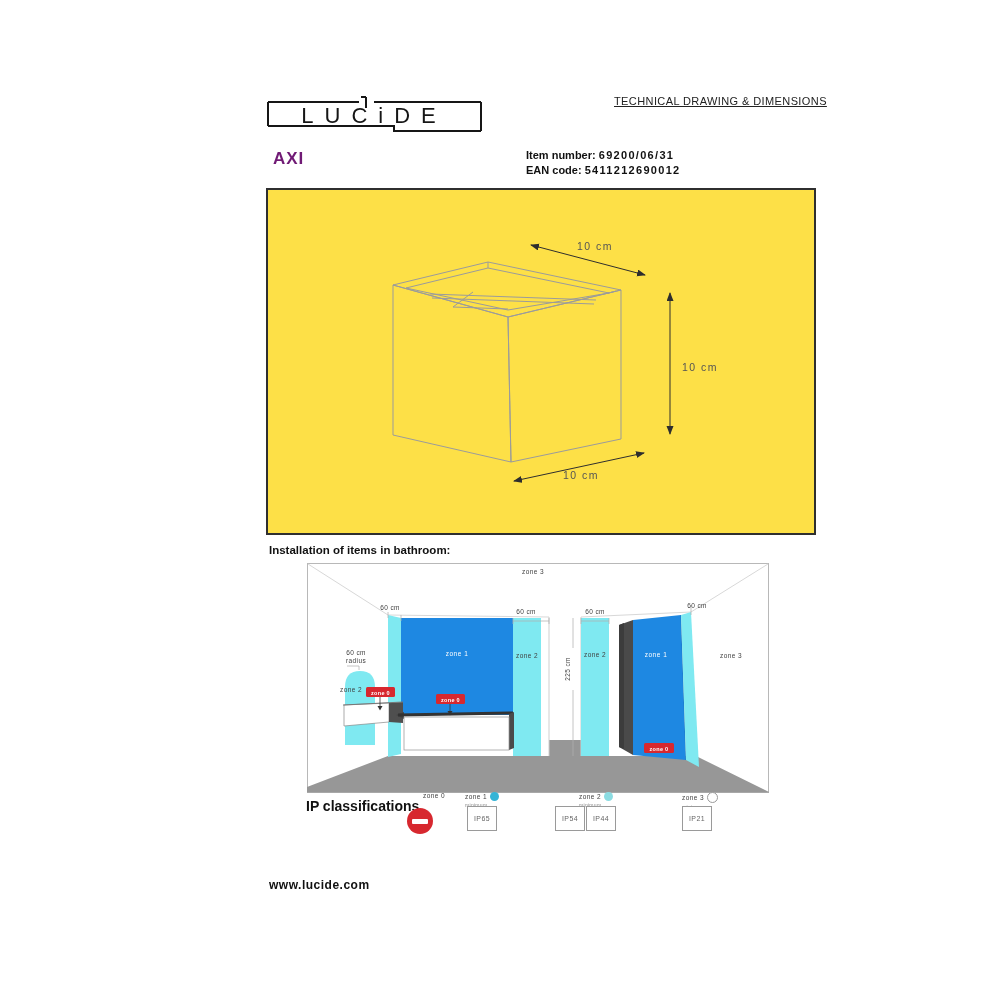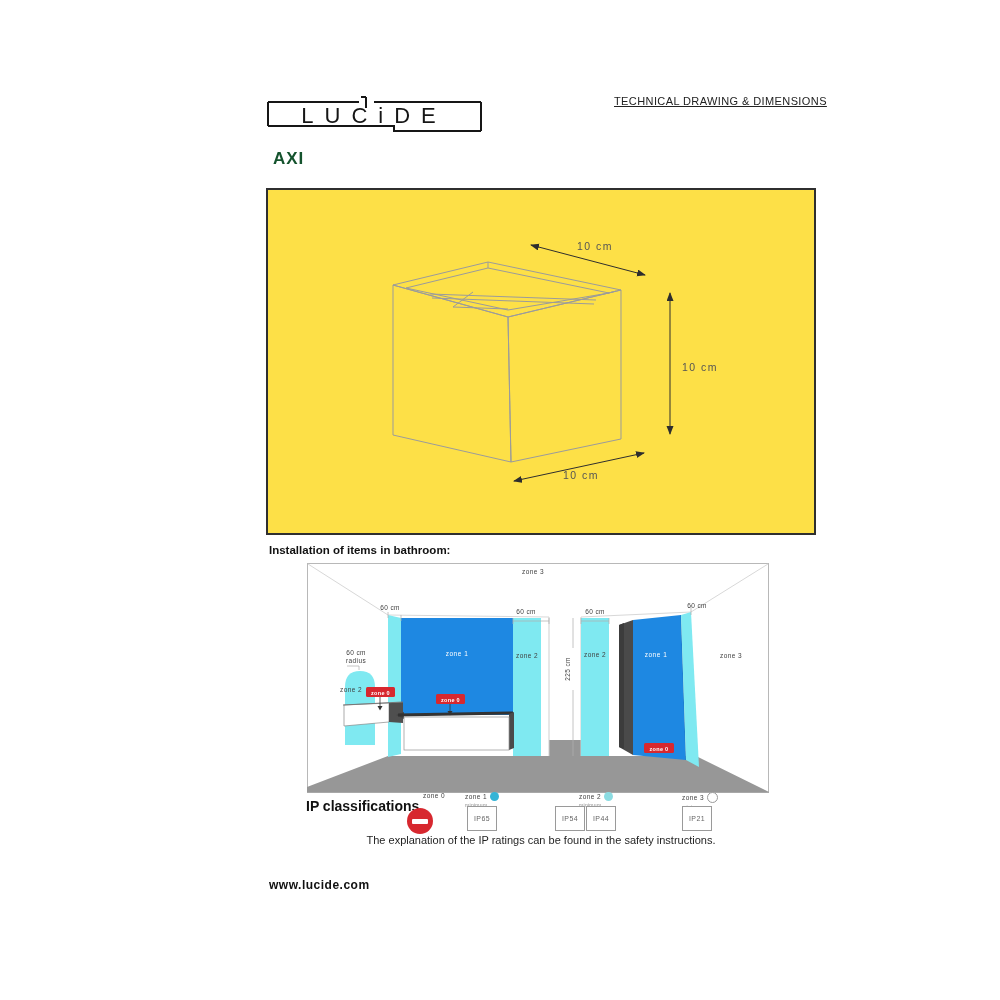--- a/index.html
+++ b/index.html
@@ -1,20 +1,20 @@
 <!DOCTYPE html>
 <html style="--cyan: #7FE9F1; --blue: #1E88E2; --floor: #979797; --darkwall: #4A4A4A; --red: #D7282F; --line: #9B9B9B;"><head>
 <meta charset="utf-8">
 <style>
   html,body{margin:0;padding:0;background:#fff;}
   .page{position:relative;width:1000px;height:1000px;background:#ffffff;overflow:hidden;
         font-family:"Liberation Sans","DejaVu Sans",sans-serif;color:#1c1c1c;margin-left:36px;}
   .abs{position:absolute;}
   .doc-type{left:578px;top:95px;font-size:11px;letter-spacing:.4px;color:#222;text-decoration:underline;}
-  .product-name{left:237px;top:149px;font-size:17px;font-weight:bold;letter-spacing:1px;color:#14532d;}
+  .product-name{left:237px;top:149px;font-size:17px;font-weight:bold;letter-spacing:1px;color:#701a75;}
   .codes{left:490px;top:148px;font-size:11px;line-height:15px;color:#111;}
   .codes b{font-weight:bold;}
   .codes .val{letter-spacing:1.3px;font-weight:bold;}
   .draw-box{left:230px;top:188px;width:546px;height:343px;border:2px solid #2f2f2f;background:#fde047;}
   .bath-title{left:233px;top:544px;font-size:11.5px;font-weight:bold;color:#111;}
   .bath-box{left:271px;top:563px;width:462px;height:230px;}
   .ip-title{left:270px;top:798px;font-size:14px;font-weight:bold;color:#111;}
   .ip-zone{position:absolute;width:64px;}
   .ip-zname{font-size:6.5px;color:#3f3f3f;letter-spacing:.4px;display:flex;align-items:center;gap:3px;}
   .ip-min{font-size:5px;color:#8a8a8a;letter-spacing:.3px;margin-top:1px;}
@@ -44,20 +44,30 @@
       <path d="M215,7 V36"></path>
       <path d="M215,36 H128 V31 H2"></path>
       <path d="M2,31 V7"></path>
     </g>
     <text x="108" y="28" text-anchor="middle" font-size="22" letter-spacing="11" fill="#161616">LUCiDE</text>
   </svg>
 
   <div class="abs doc-type">TECHNICAL DRAWING &amp; DIMENSIONS</div>
   <div class="abs product-name">AXI</div>
 
+  <div class="abs codes">
+    <div>
+      <b>Item number:</b>
+      <span class="val">69200/06/31</span>
+    </div>
+    <div>
+      <b>EAN code:</b>
+      <span class="val">5411212690012</span>
+    </div>
+  </div>
 
   <div class="abs draw-box">
     <svg width="546" height="343" viewBox="0 0 546 343">
       <defs>
         <marker id="ah" markerWidth="9" markerHeight="8" refX="8" refY="3.5" orient="auto-start-reverse">
           <path d="M0,0 L9,3.5 L0,7 Z" fill="#2e2e2e"></path>
         </marker>
       </defs>
 
       <g stroke="var(--line)" stroke-width="1" fill="none">
@@ -201,17 +211,16 @@
 
   <div class="ip-zone" style="left:646px;top:792px;">
     <div class="ip-zname">
       <span>zone 3</span>
       <span class="dot dot-z3"></span>
     </div>
     <div class="ip-min">minimum</div>
   </div>
   <div class="ip-box" style="left:646px;top:806px;">IP21</div>
 
-  <div class="abs note">The explanation of the IP ratings can be found in the safety instructions.</div>
 
   <div class="abs footer2">www.lucide.com</div>
 
 </div>
 
 </body></html>

